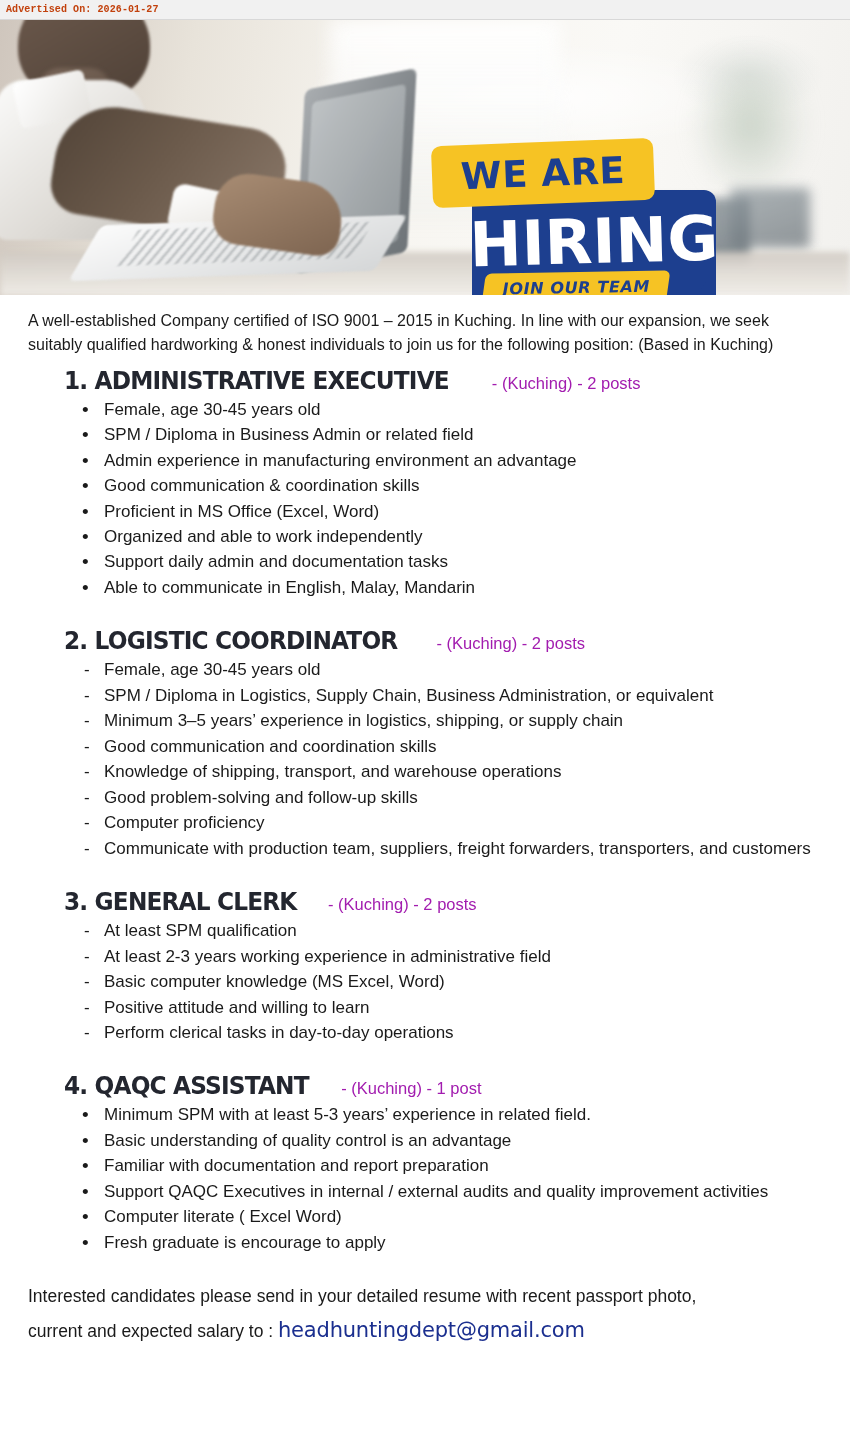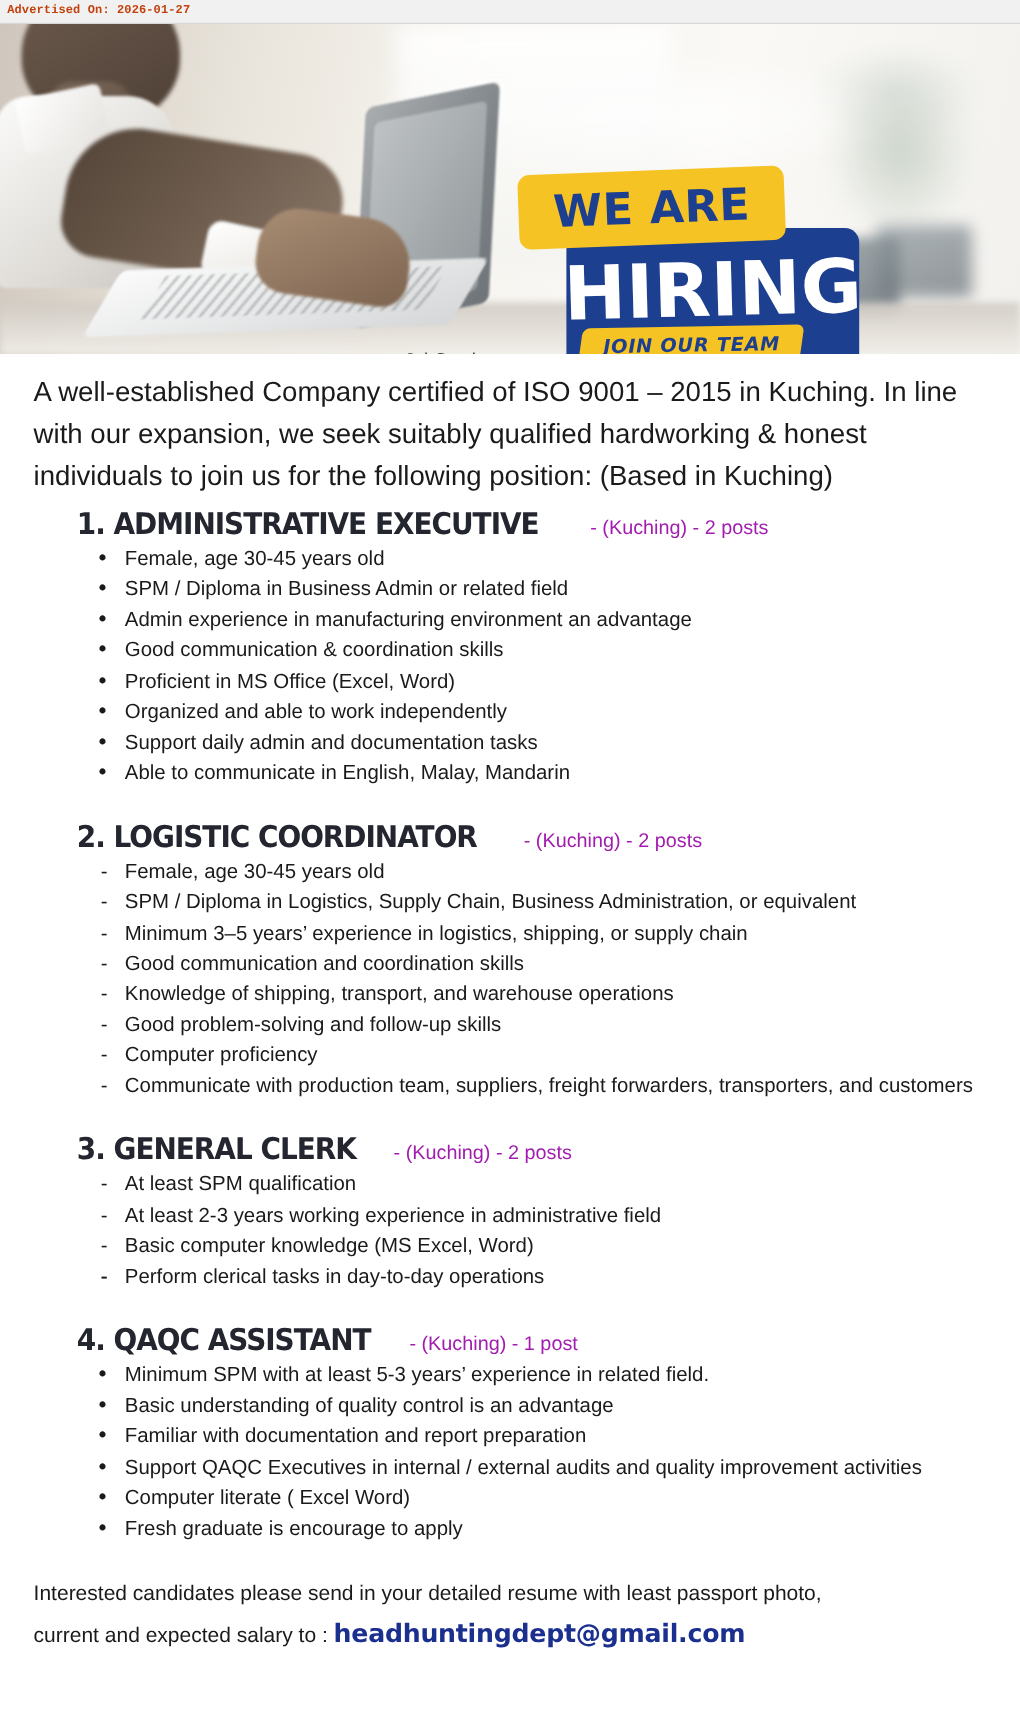--- a/index.html
+++ b/index.html
@@ -190,21 +190,21 @@
     position: absolute; left: 300px; top: 272px;
     font-size: 15.5px; color: #46464a;
     text-shadow: 0 1px 0 rgba(255,255,255,.85);
     white-space: nowrap;
   }
 
   
   .content { padding: 0 24px 0 28px; }
   .intro {
     margin-top: 14px;
-    font-size: 23px;
+    font-size: 16px;
     line-height: 1.52;
     color: #1a1a1a;
   }
   .jobs { margin-top: 8px; }
   .job { margin-bottom: 26px; }
   .job-head {
     display: flex; align-items: baseline;
     padding-left: 36px;
     margin-bottom: 3px;
   }
@@ -242,21 +242,21 @@
 
   .footer {
     margin-top: 16px;
     padding: 0 24px 0 28px;
     font-size: 17.5px;
     line-height: 1.75;
     color: #1a1a1a;
   }
   .email {
     font-family: "DejaVu Sans", sans-serif;
-    font-weight: bold;
+    font-weight: normal;
     font-size: 21px;
     color: #1b2f8f;
     letter-spacing: -0.2px;
   }
 </style>
 </head>
 <body>
 
 <div class="adbar">
   <span class="adbar-text">Advertised On: 2026-01-27</span>
@@ -336,21 +336,21 @@
       </div>
       <div class="job">
         <div class="job-head">
           <span class="job-title">3. GENERAL CLERK</span>
           <span class="job-meta">-  (Kuching) - 2 posts</span>
         </div>
         <ul class="req dash">
           <li><span class="mk">-</span><span>At least SPM qualification</span></li>
           <li><span class="mk">-</span><span>At least 2-3 years working experience in administrative field</span></li>
           <li><span class="mk">-</span><span>Basic computer knowledge (MS Excel, Word)</span></li>
-          <li><span class="mk">-</span></li>
+          <li><span class="mk">-</span><span>Positive attitude and willing to learn</span></li>
           <li><span class="mk">-</span><span>Perform clerical tasks in day-to-day operations</span></li>
         </ul>
       </div>
       <div class="job">
         <div class="job-head">
           <span class="job-title">4. QAQC ASSISTANT</span>
           <span class="job-meta">-  (Kuching) - 1 post</span>
         </div>
         <ul class="req bullet">
           <li><span class="mk">•</span><span>Minimum SPM with at least 5-3 years’ experience in related field.</span></li>
@@ -358,17 +358,17 @@
           <li><span class="mk">•</span><span>Familiar with documentation and report preparation</span></li>
           <li><span class="mk">•</span><span>Support QAQC Executives in internal / external audits and quality improvement activities</span></li>
           <li><span class="mk">•</span><span>Computer literate ( Excel Word)</span></li>
           <li><span class="mk">•</span><span>Fresh graduate is encourage to apply</span></li>
         </ul>
       </div>
     </div>
 </div>
 
 <div class="footer">
-  <div>Interested candidates please send in your detailed resume with least passport photo,</div>
+  <div>Interested candidates please send in your detailed resume with recent passport photo,</div>
   <div>
     <span>current and expected salary to : </span><span class="email">headhuntingdept@gmail.com</span>
   </div>
 </div>
 
 </body></html>

